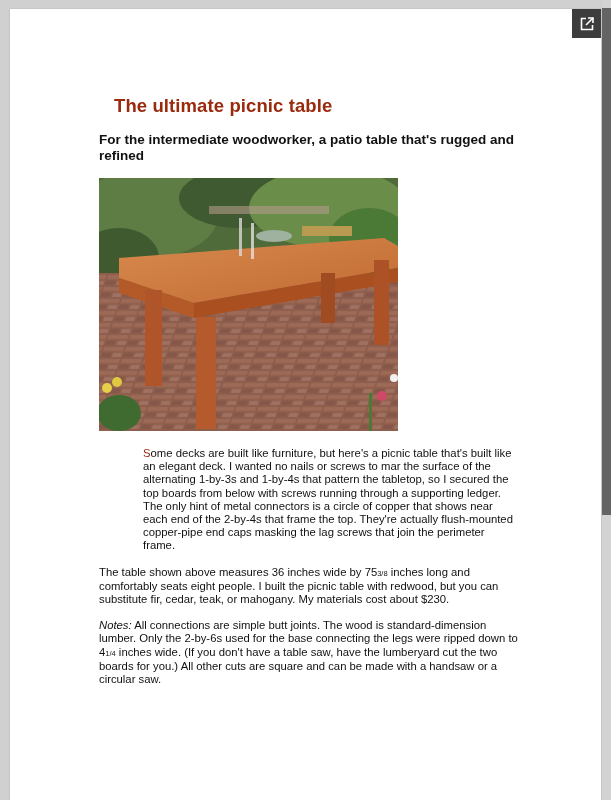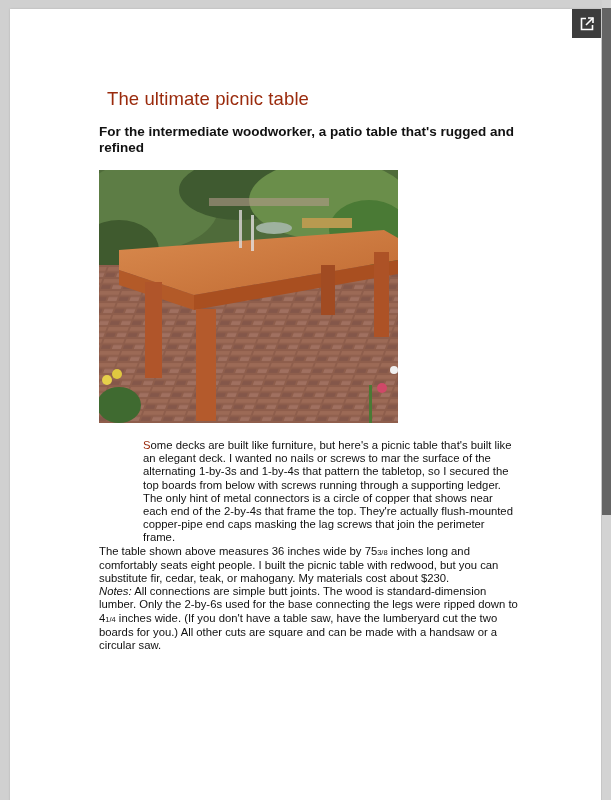--- a/index.html
+++ b/index.html
@@ -56,23 +56,23 @@
       background: #646464;
     }
     .content {
       position: absolute;
       left: 89px;
       top: 71px;
       width: 420px;
       color: #111;
     }
     .title {
-      margin: 8px;
+      margin: 15px;
       font-size: 18.5px;
-      font-weight: normal;
+      font-weight: bold;
       color: #9a2a0c;
       line-height: 22px;
       letter-spacing: 0.1px;
     }
     .subtitle {
       margin: 14px 0 8px 0;
       font-size: 13.5px;
       font-weight: bold;
       color: #111;
       line-height: 16px;
@@ -84,21 +84,21 @@
       position: relative;
       overflow: hidden;
       background: #8a5a48;
     }
     .para {
       margin: 0;
       font-size: 11.3px;
       line-height: 13.2px;
       color: #111;
     }
-    .para + .para { }
+    .para + .para { margin-top: 13px; }
     .p1 { margin-top: 16px; margin-left: 44px; }
     .dropcap { color: #9a2a0c; }
     .frac { font-size: 7.5px; }
   </style>
 </head>
 <body>
 
 <div class="viewer">
   <div class="page">
     <div class="content">

